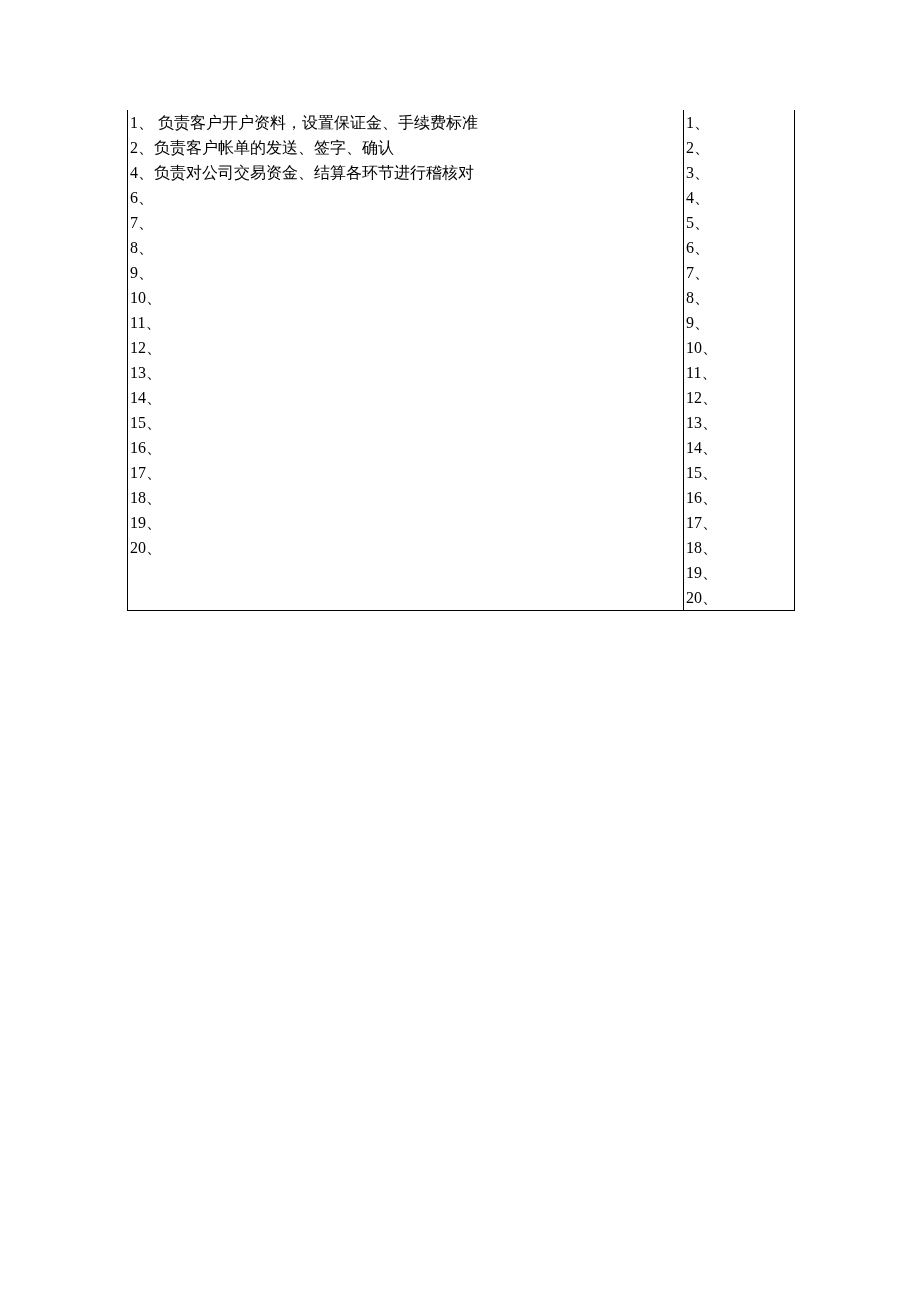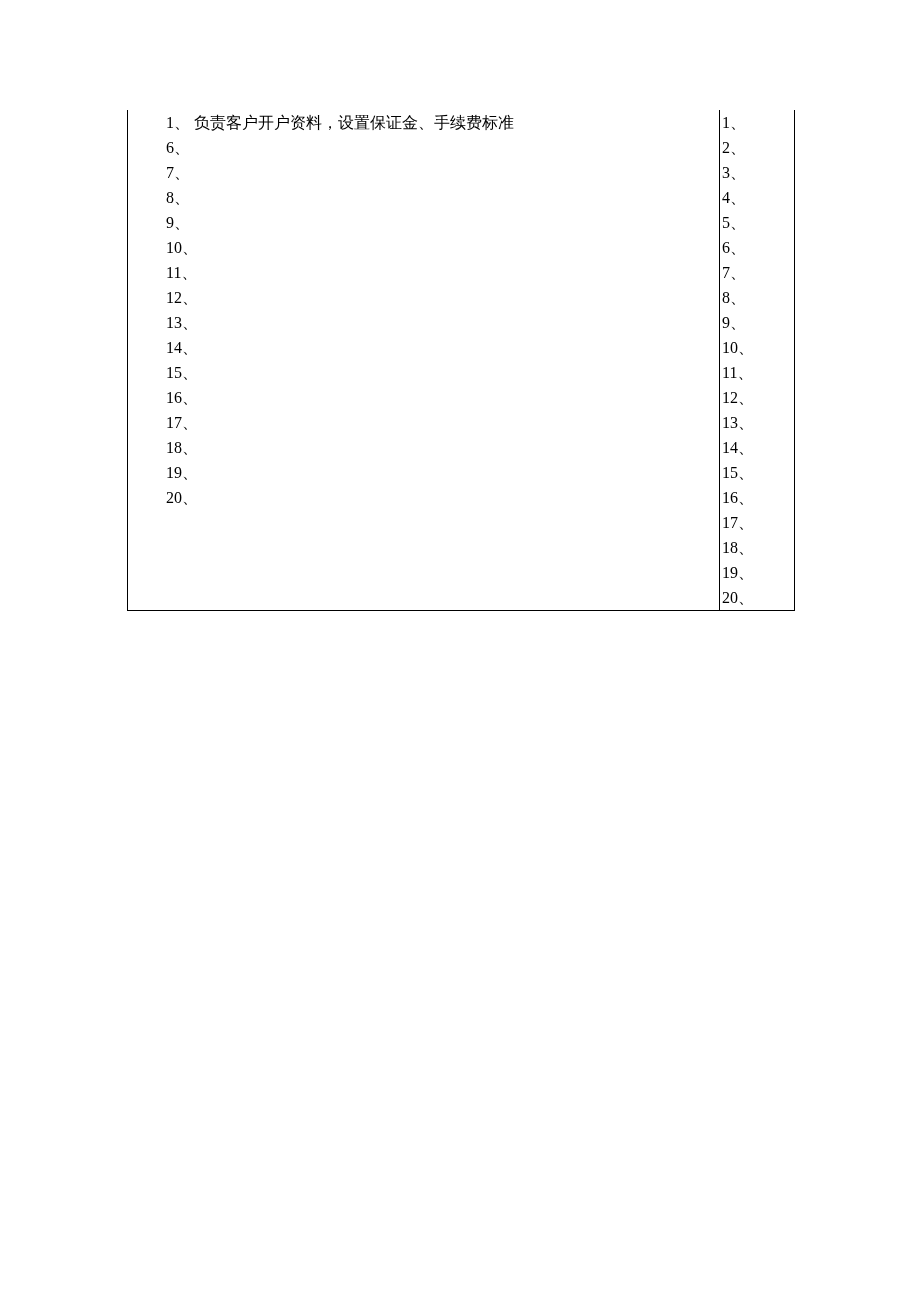--- a/index.html
+++ b/index.html
@@ -16,41 +16,42 @@
     }
     .table-container {
       display: flex;
       border-left: 1px solid #000;
       border-right: 1px solid #000;
       border-bottom: 1px solid #000;
     }
     .left-column {
       flex: 0 0 556px;
       border-right: 1px solid #000;
-      margin-left: 36px;
     }
     .right-column {
       flex: 1;
     }
     .row {
       font-size: 16px;
       line-height: 25px;
       padding: 0 2px;
       color: #000;
     }
     .num {
       font-family: "Times New Roman", serif;
     }
   </style>
 </head>
 <body>
 
 <div class="table-container">
   <div class="left-column" id="left-col">
       <div class="row"><span class="num">1、</span><span> 负责客户开户资料，设置保证金、手续费标准</span></div>
+      <div class="row"><span class="num">2、</span><span>负责客户帐单的发送、签字、确认</span></div>
+      <div class="row"><span class="num">4、</span><span>负责对公司交易资金、结算各环节进行稽核对</span></div>
       <div class="row"><span class="num">6、</span><span></span></div>
       <div class="row"><span class="num">7、</span><span></span></div>
       <div class="row"><span class="num">8、</span><span></span></div>
       <div class="row"><span class="num">9、</span><span></span></div>
       <div class="row"><span class="num">10、</span><span></span></div>
       <div class="row"><span class="num">11、</span><span></span></div>
       <div class="row"><span class="num">12、</span><span></span></div>
       <div class="row"><span class="num">13、</span><span></span></div>
       <div class="row"><span class="num">14、</span><span></span></div>
       <div class="row"><span class="num">15、</span><span></span></div>

